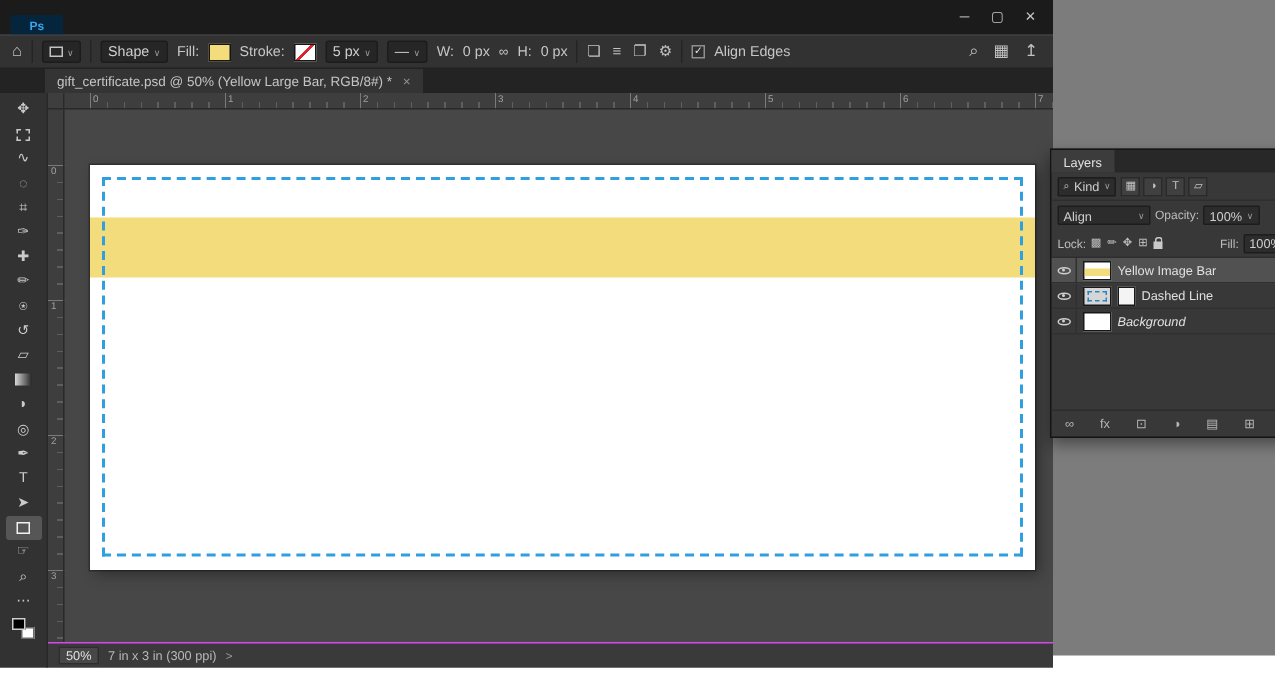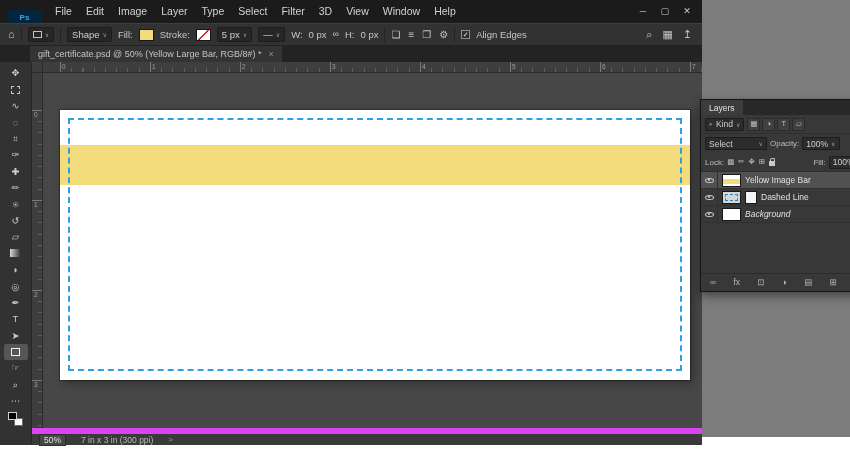--- a/index.html
+++ b/index.html
@@ -80,22 +80,22 @@
     background-repeat: no-repeat; }
   .vruler .num { position:absolute; left:2px; font-size:6.5px; color:#a0a0a0; }
 
   
   .canvas { position:absolute; left:60px; top:110px; width:630px; height:270px; background:#fff;
             box-shadow: 0 0 0 1px rgba(0,0,0,.3), 3px 3px 9px rgba(0,0,0,.35); }
   .yellow-bar { position:absolute; left:0; top:35px; width:100%; height:40px; background:#f2dc7c; }
   .dashed-frame { position:absolute; left:8px; top:8px; right:8px; bottom:9px; border:2px dashed #2f9fe0; z-index:2; }
 
   
-  .statusbar { position:absolute; left:32px; right:0; bottom:0; height:17px; background:#3a3a3a; border-top:6px solid #d946ef;
-               display:flex; align-items:center; font-size:8.5px; color:#b9b9b9; gap:15px; padding-left:7px; z-index:3; }
+  .statusbar { position:absolute; left:32px; right:0; bottom:0; height:17px; background:#3a3a3a; border-top:1px solid #d946ef;
+               display:flex; align-items:center; font-size:8.5px; color:#b9b9b9; gap:6px; padding-left:7px; z-index:3; }
   .zoom-field { background:#474747; border:1px solid #2d2d2d; padding:0 4px; height:12px; line-height:10px; color:#e0e0e0; }
   .status-chev { color:#9a9a9a; font-size:8px; }
 
   
   .layers-panel { position:absolute; left:700px; top:99px; width:171px; height:193px; background:#383838;
                   border:1px solid #141414; box-shadow:0 4px 10px rgba(0,0,0,.45); font-size:8.5px; color:#cfcfcf;
                   display:flex; flex-direction:column; z-index:10; }
   .lp-header { height:15px; background:#282828; display:flex; align-items:center; flex:0 0 auto; }
   .lp-tab { background:#3c3c3c; height:15px; display:flex; align-items:center; padding:0 8px; font-size:8.5px; color:#e2e2e2; }
   .lp-header-icons { margin-left:auto; display:flex; gap:6px; padding-right:5px; color:#a5a5a5; font-size:8px; }
@@ -135,33 +135,20 @@
 </style>
 </head>
 <body>
 
 <div class="desktop"></div>
 
 <div class="app">
 
   <div class="menubar">
     <div class="ps-logo">Ps</div>
-    <div id="menu-items" style="display:flex;">
-        <span class="menu-item">File</span>
-        <span class="menu-item">Edit</span>
-        <span class="menu-item">Image</span>
-        <span class="menu-item">Layer</span>
-        <span class="menu-item">Type</span>
-        <span class="menu-item">Select</span>
-        <span class="menu-item">Filter</span>
-        <span class="menu-item">3D</span>
-        <span class="menu-item">View</span>
-        <span class="menu-item">Window</span>
-        <span class="menu-item">Help</span>
-      </div>
     <div class="win-controls">
       <span class="win-btn">─</span>
       <span class="win-btn">▢</span>
       <span class="win-btn">✕</span>
     </div>
   </div>
 
   <div class="optionsbar">
     <span class="ob-icon">⌂</span>
     <span class="ob-sep"></span>
@@ -300,21 +287,21 @@
         <span class="lp-filter-btn">▦</span>
         <span class="lp-filter-btn">◑</span>
         <span class="lp-filter-btn">T</span>
         <span class="lp-filter-btn">▱</span>
       </span>
     <span class="lp-toggle"></span>
   </div>
 
   <div class="lp-row lp-blend">
     <span class="lp-select" style="width:62px;">
-      <span>Select</span>
+      <span>Align</span>
       <span class="chev" style="margin-left:auto">∨</span>
     </span>
     <span class="lp-minilabel">Opacity:</span>
     <span class="lp-select">
       <span>100%</span>
       <span class="chev">∨</span>
     </span>
   </div>
 
   <div class="lp-row lp-lock">

